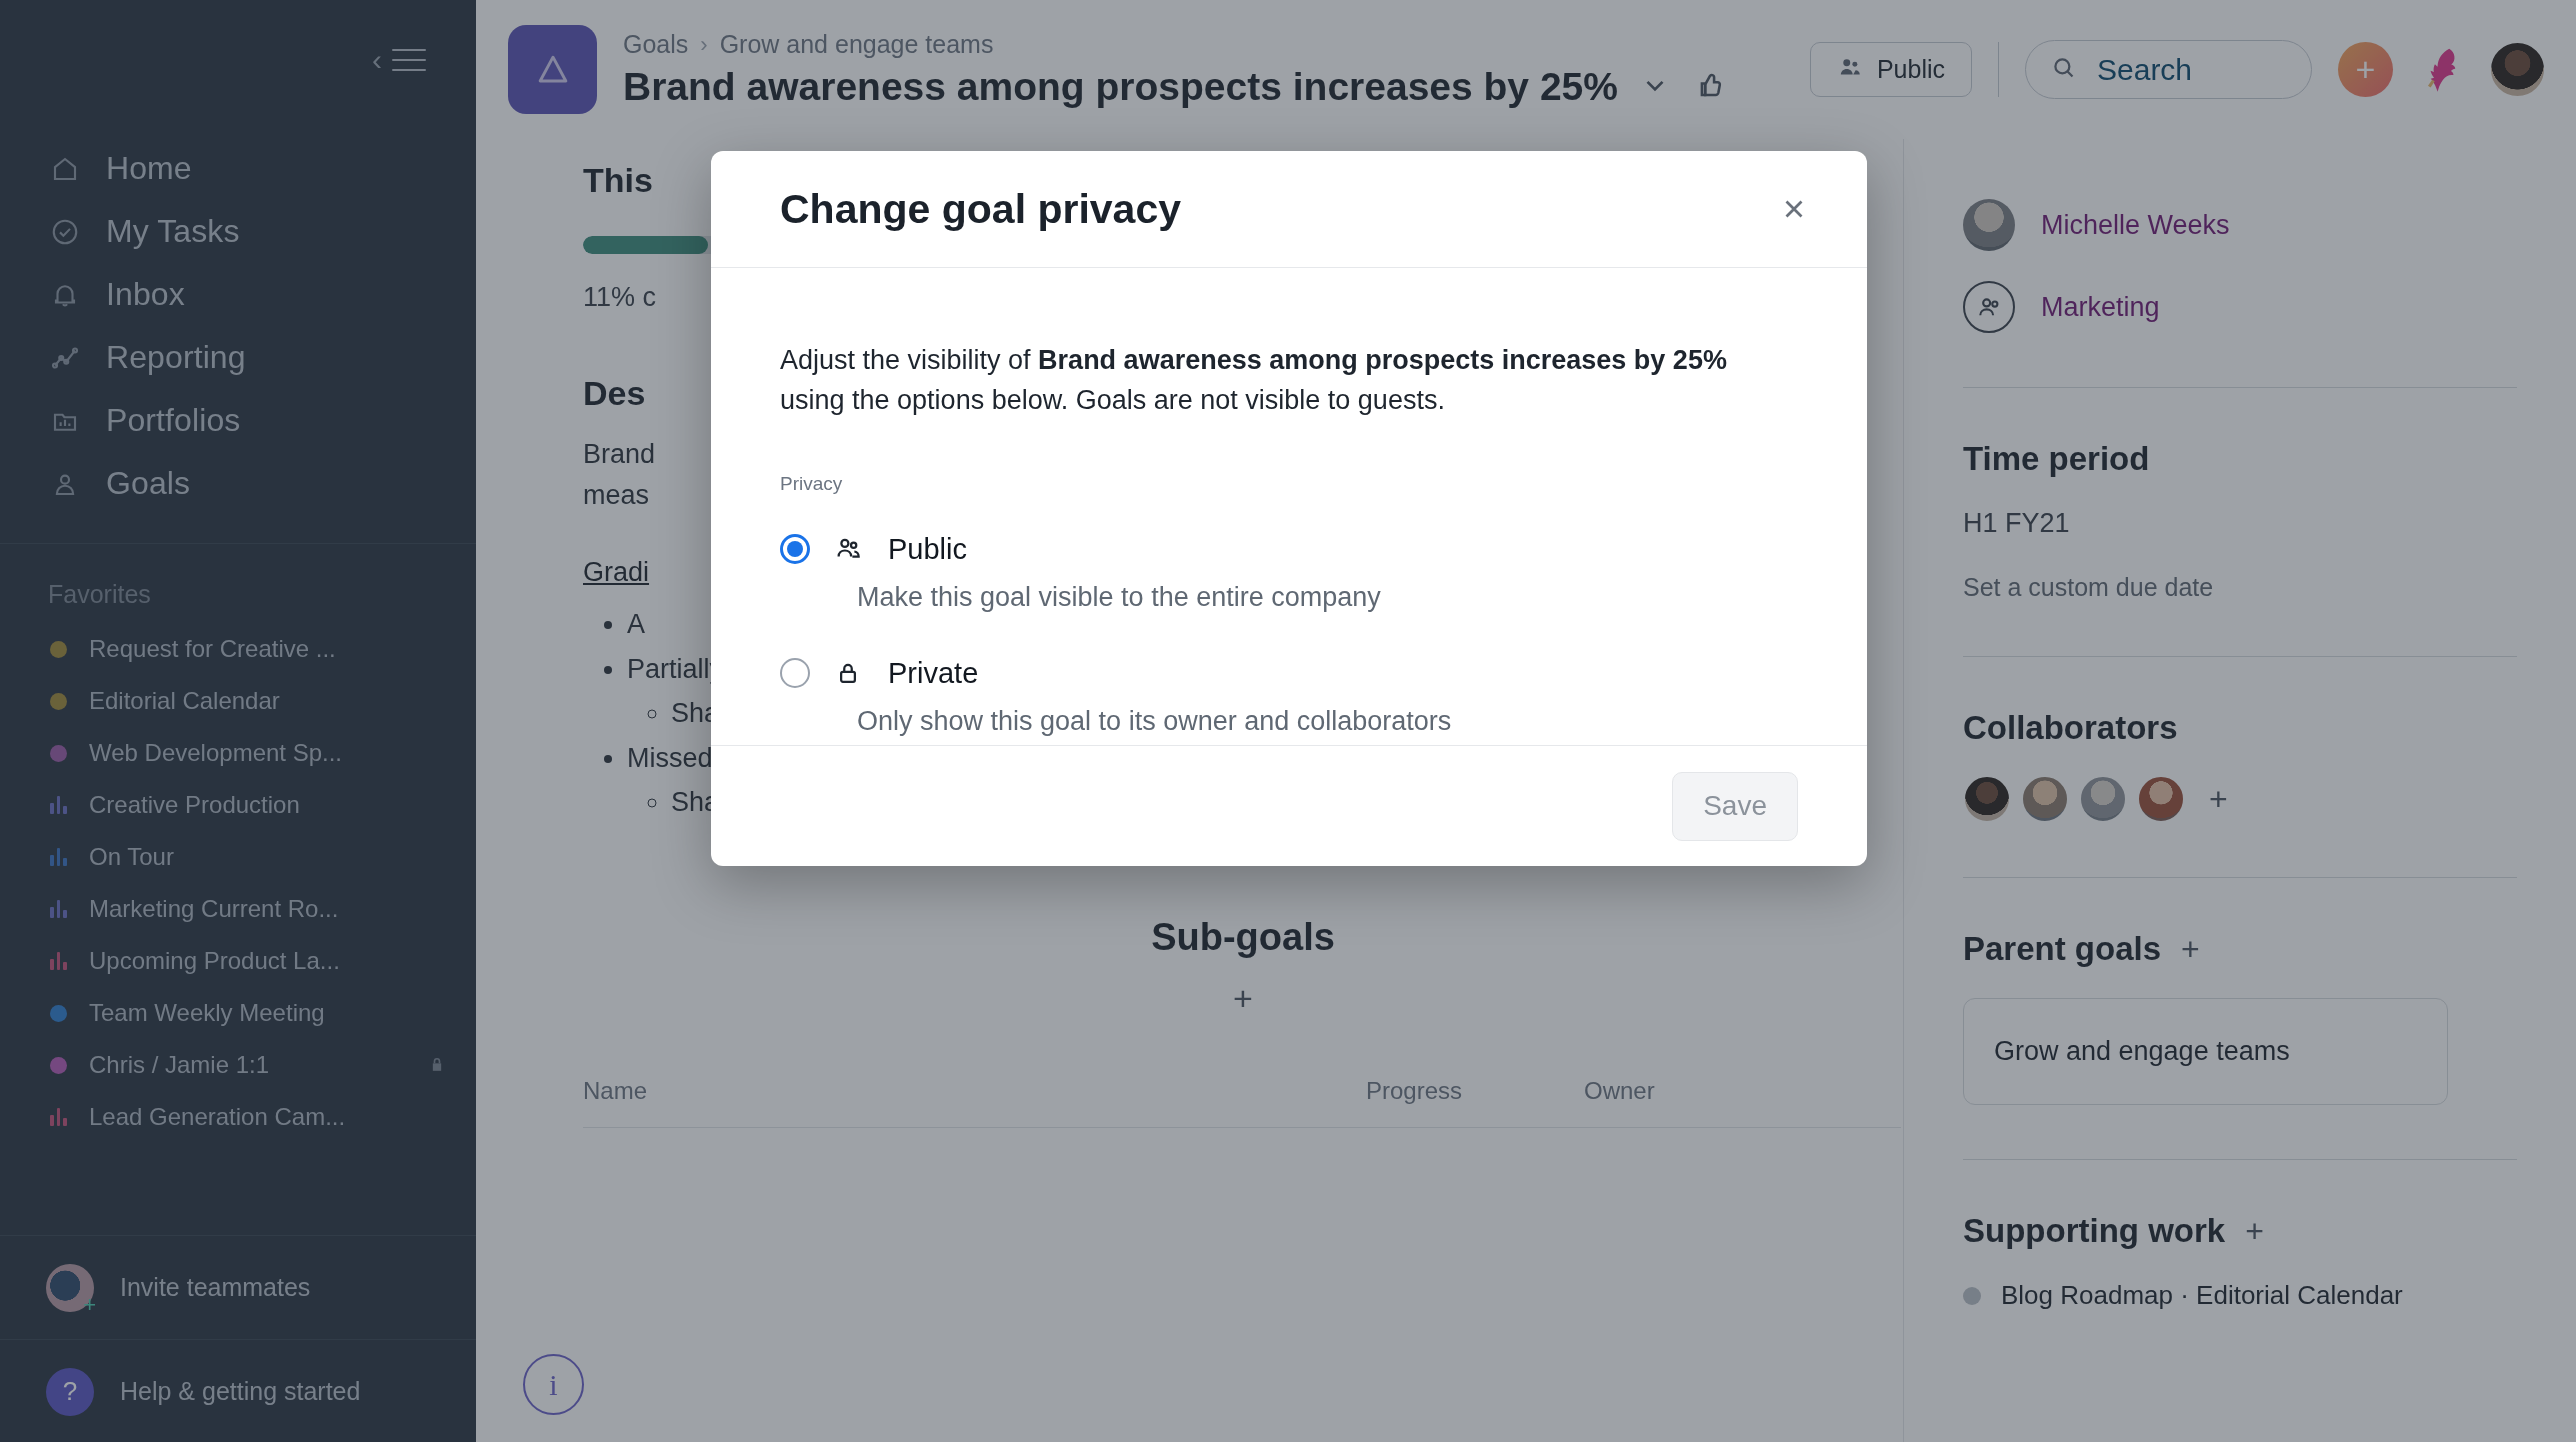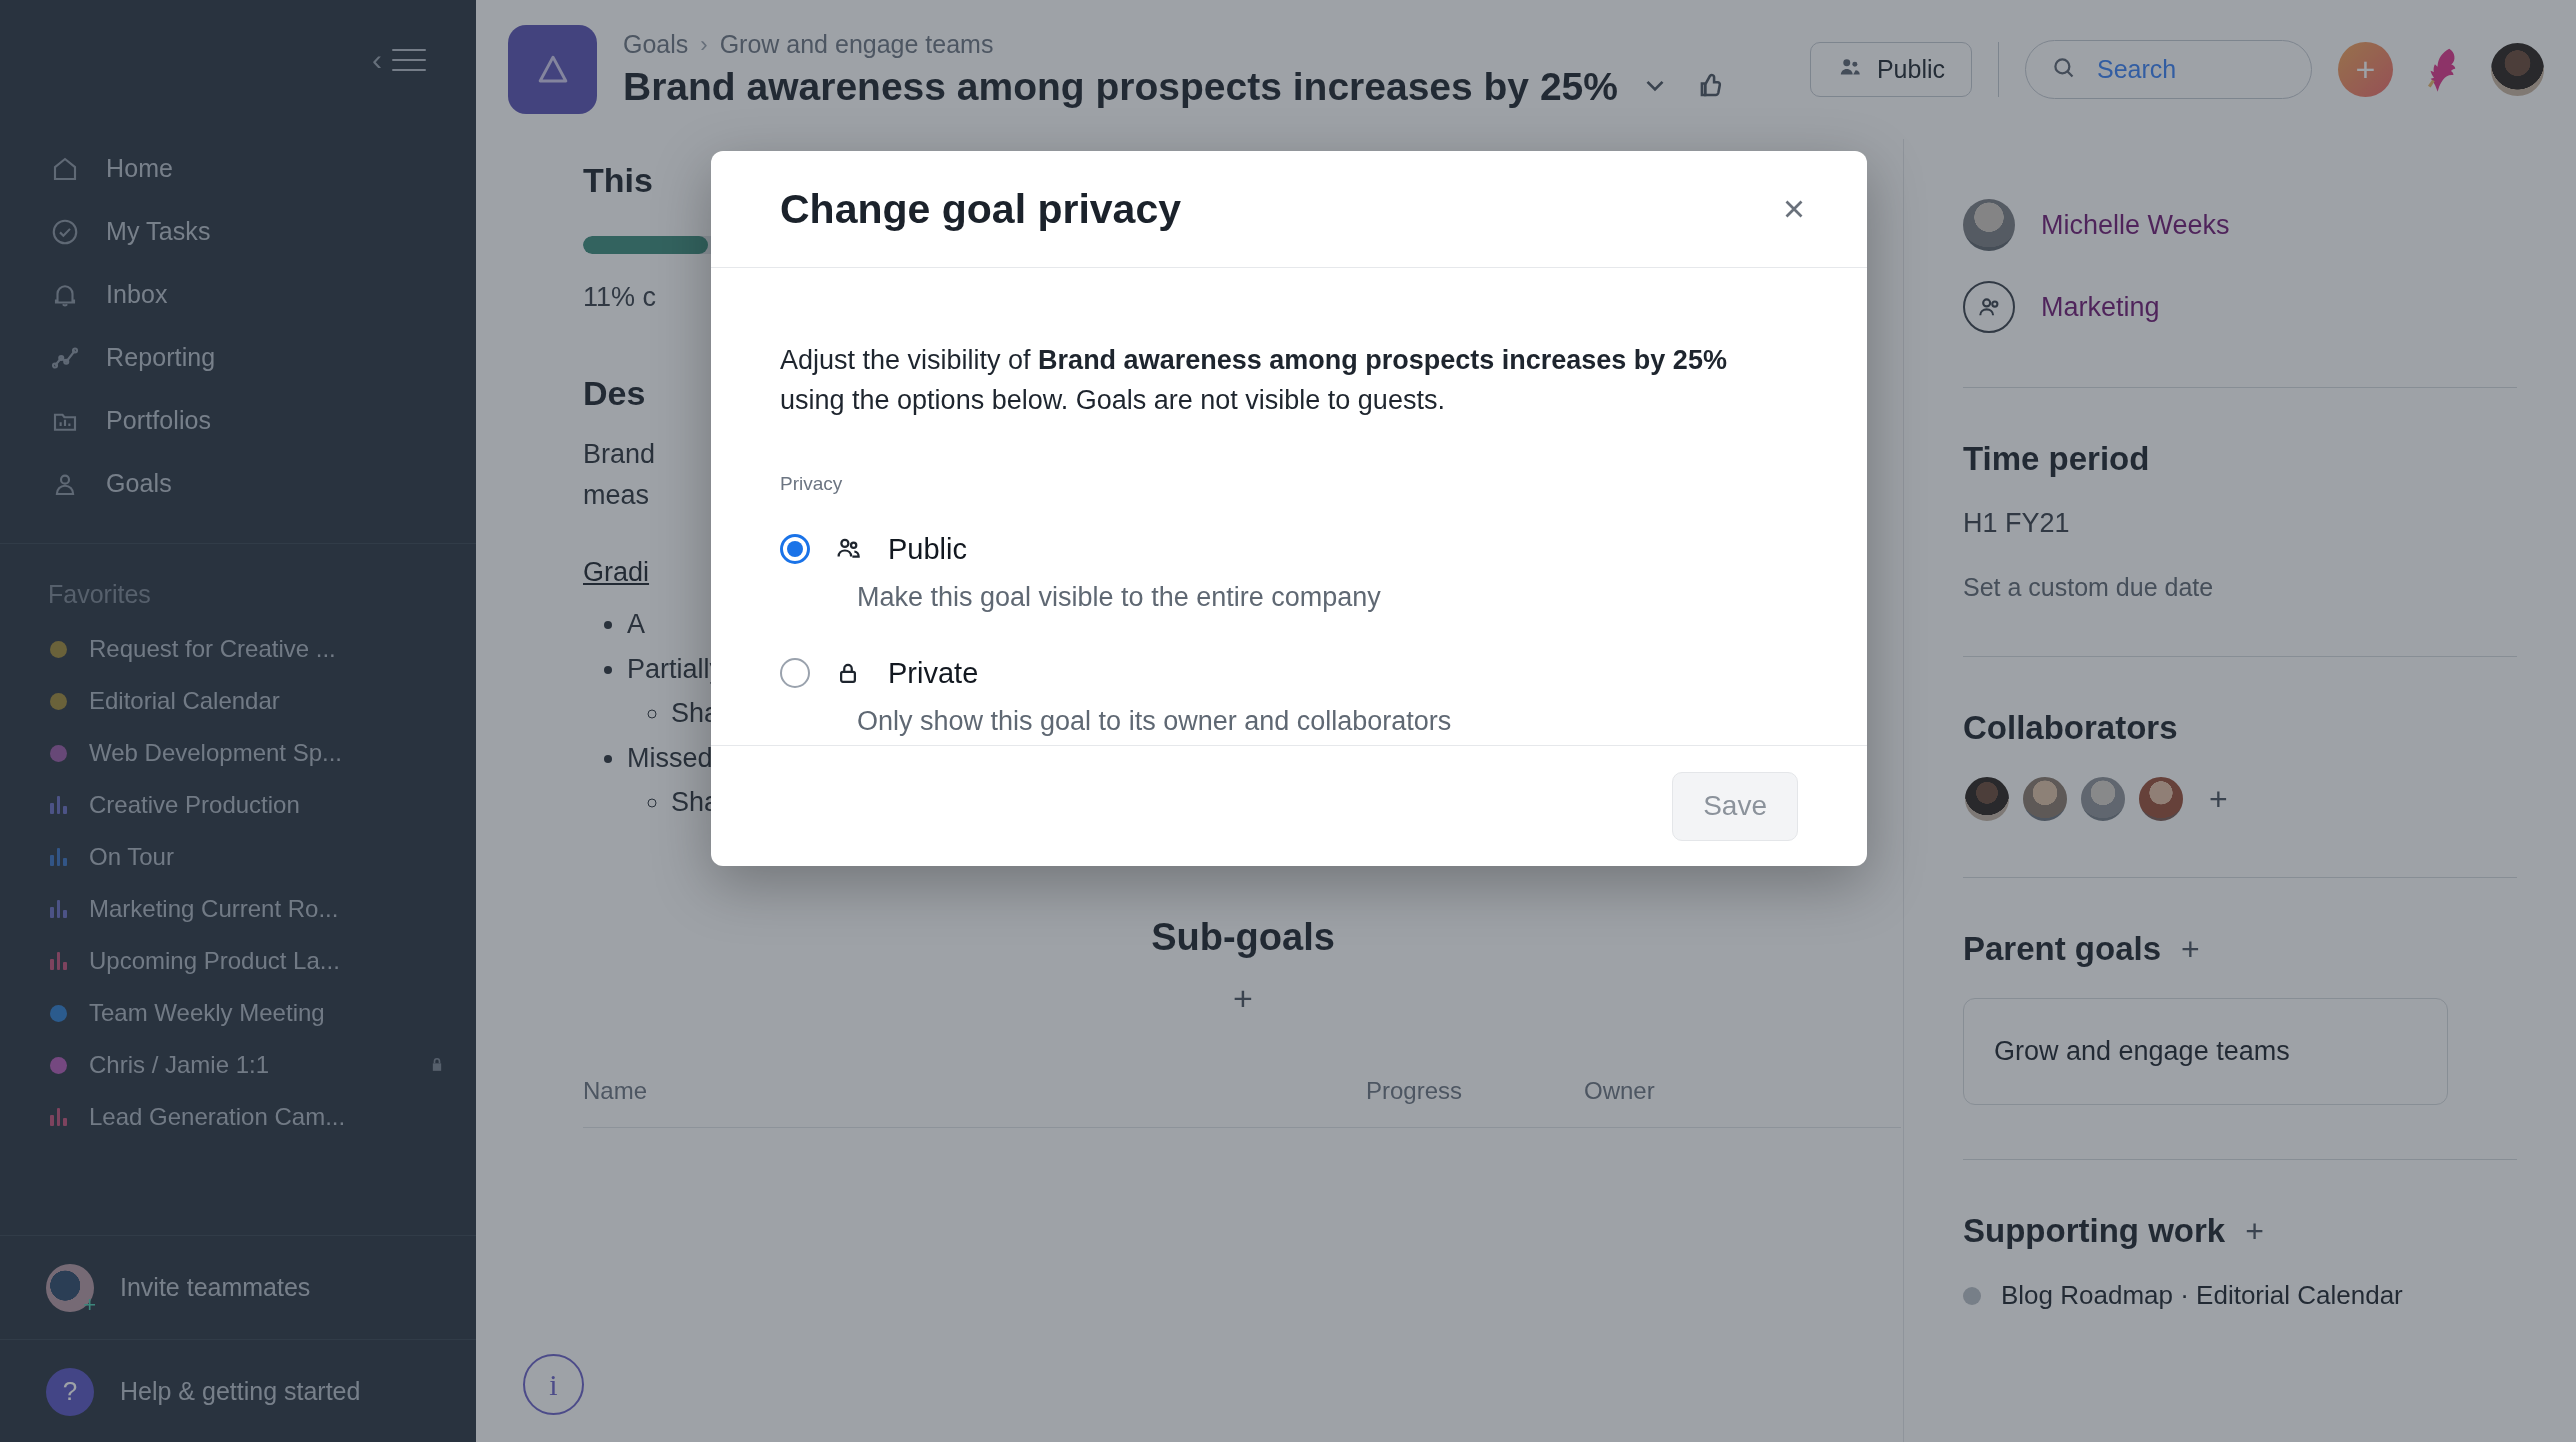--- a/index.html
+++ b/index.html
@@ -29,21 +29,21 @@
   .hamb { display: flex; flex-direction: column; gap: 8px; width: 34px; }
   .hamb i { display: block; height: 2px; background: #b4bcc6; border-radius: 2px; }
 
   .sb-nav { padding: 18px 0 22px 0; }
   .nav-item {
     display: flex; align-items: center; gap: 24px;
     height: 63px; padding-left: 48px; cursor: pointer;
   }
   .nav-ico { width: 34px; height: 34px; flex: 0 0 34px; display: flex; align-items: center; justify-content: center; color: #8d97a4; }
   .nav-ico svg { width: 30px; height: 30px; stroke: #8d97a4; fill: none; stroke-width: 1.7; }
-  .nav-label { font-size: 25px; color: #b9c1cb; letter-spacing: 0.1px; }
+  .nav-label { font-size: 32px; color: #b9c1cb; letter-spacing: 0.1px; }
 
   .sb-div { height: 1px; background: #3a4553; margin: 6px 0 0 0; }
 
   .fav-head {
     font-size: 25px; color: #7d8794;
     padding: 36px 0 14px 48px;
   }
   .fav-item {
     display: flex; align-items: center; gap: 22px;
     height: 52px; padding-left: 50px; padding-right: 29px; cursor: pointer;
@@ -114,21 +114,21 @@
   }
   .pub-pill svg { width: 26px; height: 26px; fill: #5c6472; }
   .pub-pill span { font-size: 25px; color: #222a33; }
   .vdiv { width: 1px; height: 55px; background: #c4cad2; }
   .search-box {
     display: flex; align-items: center; gap: 20px;
     width: 287px; height: 59px; border: 1px solid #c4cad2; border-radius: 30px;
     padding: 0 24px; cursor: text;
   }
   .search-box svg { width: 27px; height: 27px; stroke:#5c6472; fill:none; stroke-width:2; }
-  .search-ph { font-size: 25px; color: #3b82f6; }
+  .search-ph { font-size: 30px; color: #0c4a6e; }
   .plus-btn {
     width: 55px; height: 55px; border-radius: 50%;
     background: linear-gradient(135deg,#f2a65a 0%,#ef6b6b 100%);
     color: #fff; font-size: 34px; display:flex; align-items:center; justify-content:center;
     cursor: pointer; flex: 0 0 55px;
   }
   .bird { width: 44px; height: 50px; flex: 0 0 44px; cursor: pointer; }
   .user-av {
     width: 57px; height: 57px; border-radius: 50%; flex: 0 0 57px; cursor: pointer;
     background: radial-gradient(circle at 50% 38%, #6b4a3a 0 30%, #2a2420 31% 62%, #c9b5a0 63% 100%);

